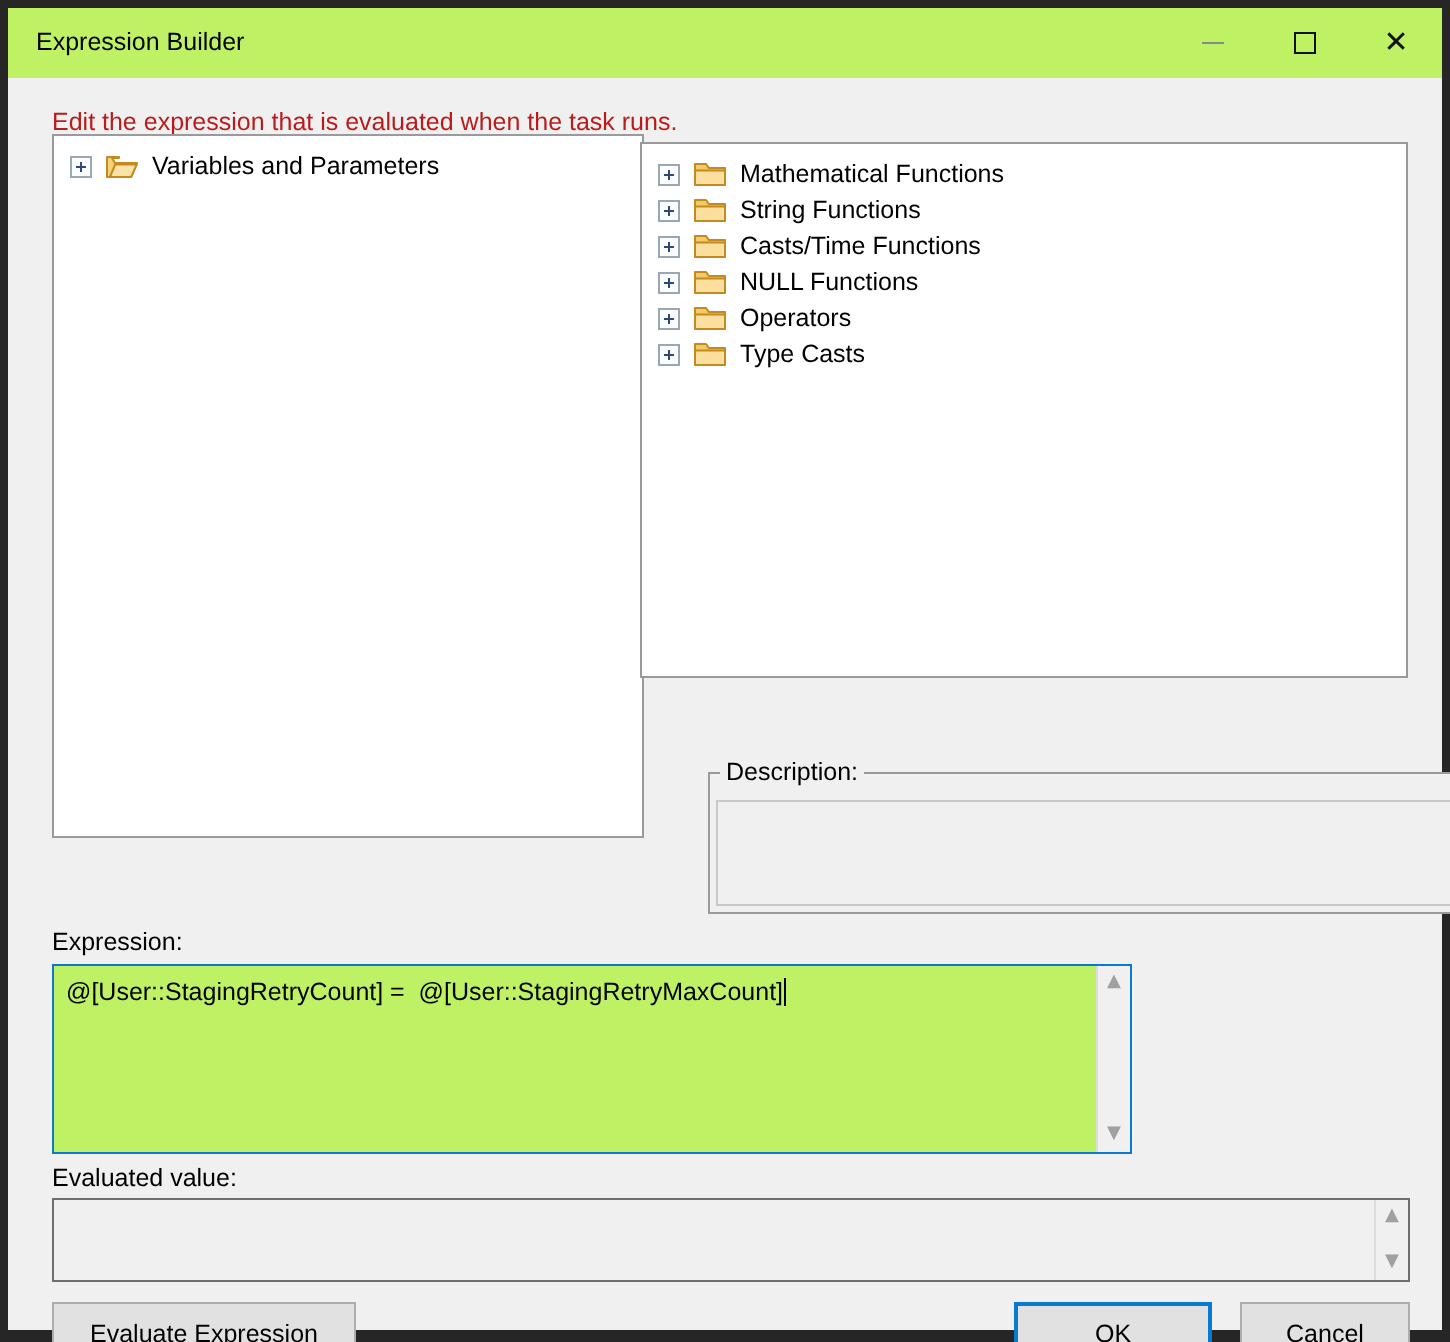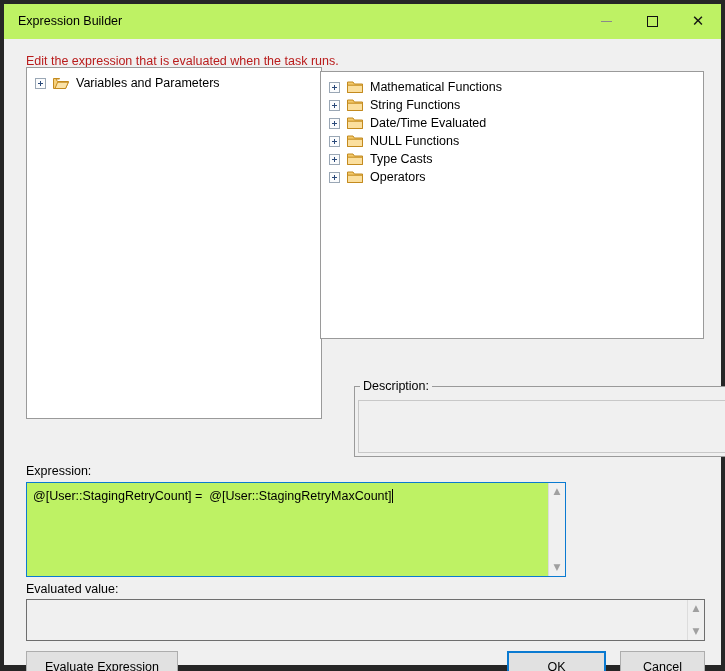--- a/index.html
+++ b/index.html
@@ -403,21 +403,21 @@
       </div>
 
       <div class="tree-item">
         <span class="expander"></span>
         <span class="folder-icon">
           <svg width="16" height="14" viewBox="0 0 16 14">
             <path d="M0.5 2.0 L6.0 2.0 L7.4 4.0 L15.5 4.0 L15.5 12.5 L0.5 12.5 Z" fill="#f3c96a" stroke="#c38a1e" stroke-width="1" stroke-linejoin="round"></path>
             <path d="M0.5 5.2 L15.5 5.2 L15.5 12.5 L0.5 12.5 Z" fill="#fbdf9e" stroke="#c38a1e" stroke-width="1" stroke-linejoin="round"></path>
           </svg>
         </span>
-        <span class="tree-label">Date/Time Evaluated</span>
+        <span class="tree-label">Casts/Time Functions</span>
       </div>
 
       <div class="tree-item">
         <span class="expander"></span>
         <span class="folder-icon">
           <svg width="16" height="14" viewBox="0 0 16 14">
             <path d="M0.5 2.0 L6.0 2.0 L7.4 4.0 L15.5 4.0 L15.5 12.5 L0.5 12.5 Z" fill="#f3c96a" stroke="#c38a1e" stroke-width="1" stroke-linejoin="round"></path>
             <path d="M0.5 5.2 L15.5 5.2 L15.5 12.5 L0.5 12.5 Z" fill="#fbdf9e" stroke="#c38a1e" stroke-width="1" stroke-linejoin="round"></path>
           </svg>
         </span>
@@ -425,32 +425,32 @@
       </div>
 
       <div class="tree-item">
         <span class="expander"></span>
         <span class="folder-icon">
           <svg width="16" height="14" viewBox="0 0 16 14">
             <path d="M0.5 2.0 L6.0 2.0 L7.4 4.0 L15.5 4.0 L15.5 12.5 L0.5 12.5 Z" fill="#f3c96a" stroke="#c38a1e" stroke-width="1" stroke-linejoin="round"></path>
             <path d="M0.5 5.2 L15.5 5.2 L15.5 12.5 L0.5 12.5 Z" fill="#fbdf9e" stroke="#c38a1e" stroke-width="1" stroke-linejoin="round"></path>
           </svg>
         </span>
+        <span class="tree-label">Operators</span>
+      </div>
+
+      <div class="tree-item">
+        <span class="expander"></span>
+        <span class="folder-icon">
+          <svg width="16" height="14" viewBox="0 0 16 14">
+            <path d="M0.5 2.0 L6.0 2.0 L7.4 4.0 L15.5 4.0 L15.5 12.5 L0.5 12.5 Z" fill="#f3c96a" stroke="#c38a1e" stroke-width="1" stroke-linejoin="round"></path>
+            <path d="M0.5 5.2 L15.5 5.2 L15.5 12.5 L0.5 12.5 Z" fill="#fbdf9e" stroke="#c38a1e" stroke-width="1" stroke-linejoin="round"></path>
+          </svg>
+        </span>
         <span class="tree-label">Type Casts</span>
-      </div>
-
-      <div class="tree-item">
-        <span class="expander"></span>
-        <span class="folder-icon">
-          <svg width="16" height="14" viewBox="0 0 16 14">
-            <path d="M0.5 2.0 L6.0 2.0 L7.4 4.0 L15.5 4.0 L15.5 12.5 L0.5 12.5 Z" fill="#f3c96a" stroke="#c38a1e" stroke-width="1" stroke-linejoin="round"></path>
-            <path d="M0.5 5.2 L15.5 5.2 L15.5 12.5 L0.5 12.5 Z" fill="#fbdf9e" stroke="#c38a1e" stroke-width="1" stroke-linejoin="round"></path>
-          </svg>
-        </span>
-        <span class="tree-label">Operators</span>
       </div>
     </div>
 
     <div id="desc-group">
       <div id="desc-group-border"></div>
       <div id="desc-legend">Description:</div>
       <div id="desc-body"></div>
     </div>
 
     <div id="expr-label">Expression:</div>

